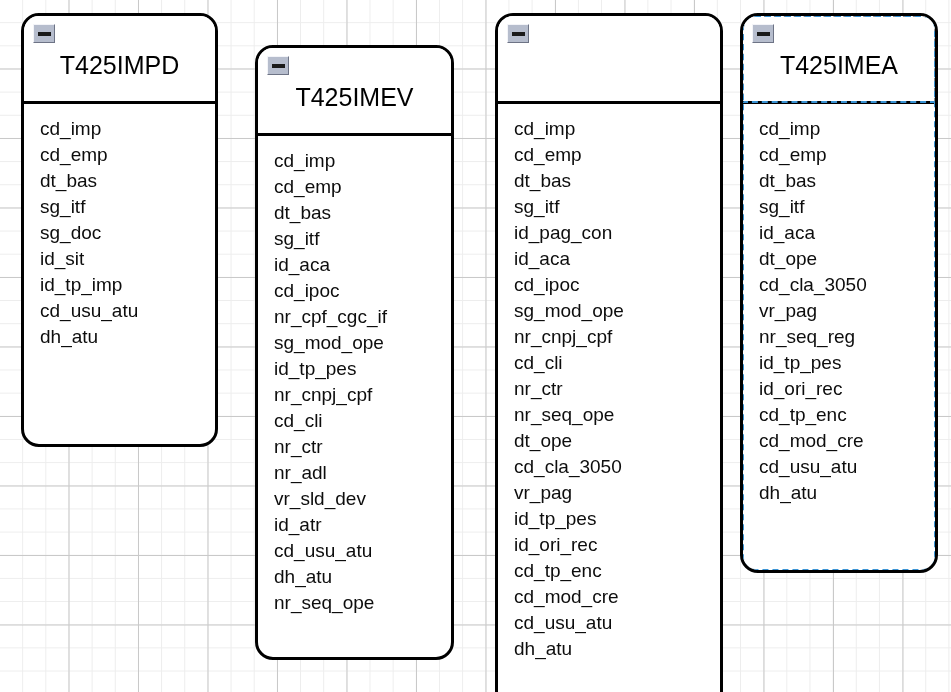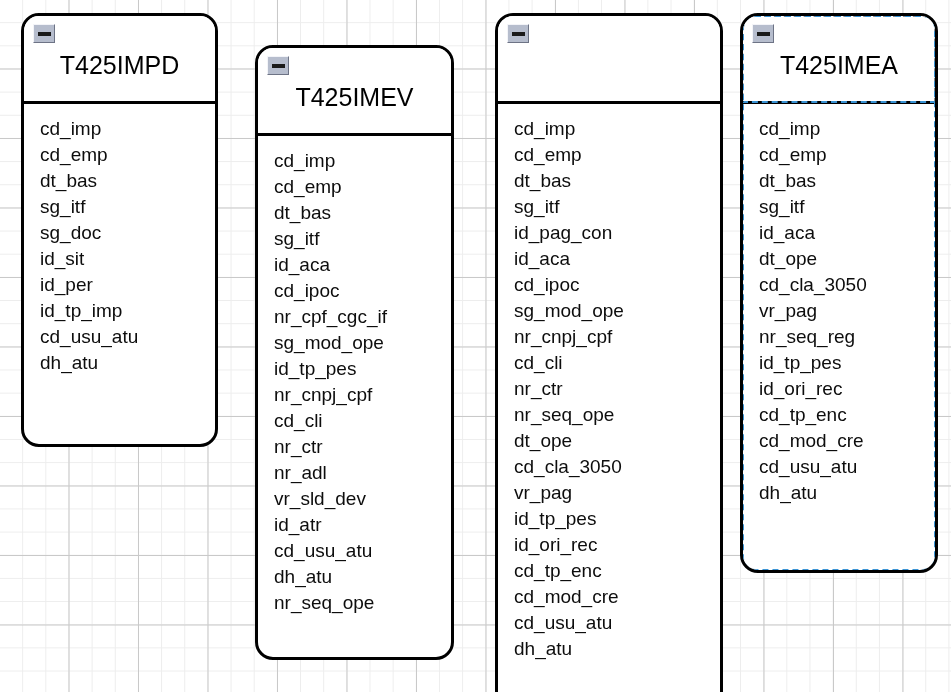--- a/index.html
+++ b/index.html
@@ -130,21 +130,20 @@
         </div>
         <div class="entity-title">T425IMPD</div>
       </div>
       <div class="entity-body">
         <div class="field">cd_imp</div>
         <div class="field">cd_emp</div>
         <div class="field">dt_bas</div>
         <div class="field">sg_itf</div>
         <div class="field">sg_doc</div>
         <div class="field">id_sit</div>
-        <div class="field">id_per</div>
         <div class="field">id_tp_imp</div>
         <div class="field">cd_usu_atu</div>
         <div class="field">dh_atu</div>
       </div>
     </div>
     <div class="entity" style="left: 255px; top: 13px; width: 199px; height: 615px; margin-top: 32px;">
       <div class="entity-header">
         <div class="collapse-btn">
           <div class="bar"></div>
         </div>

